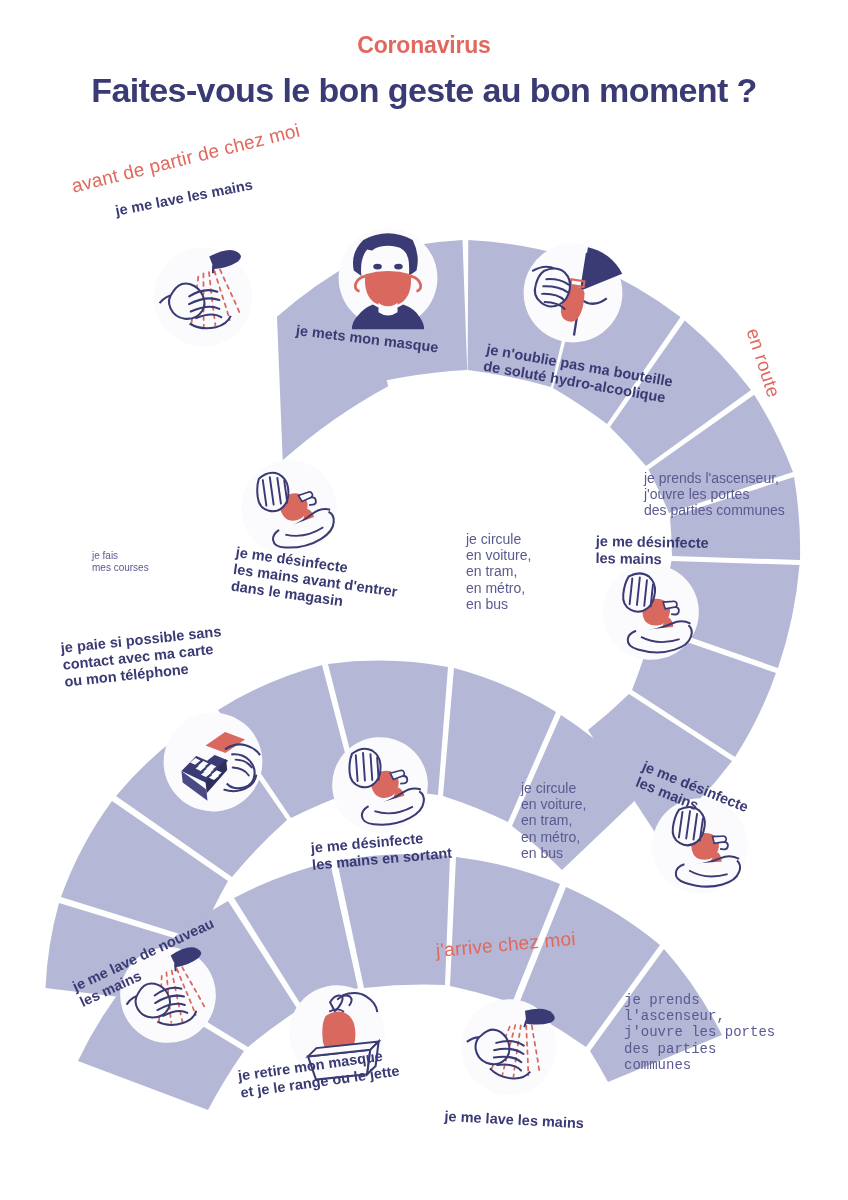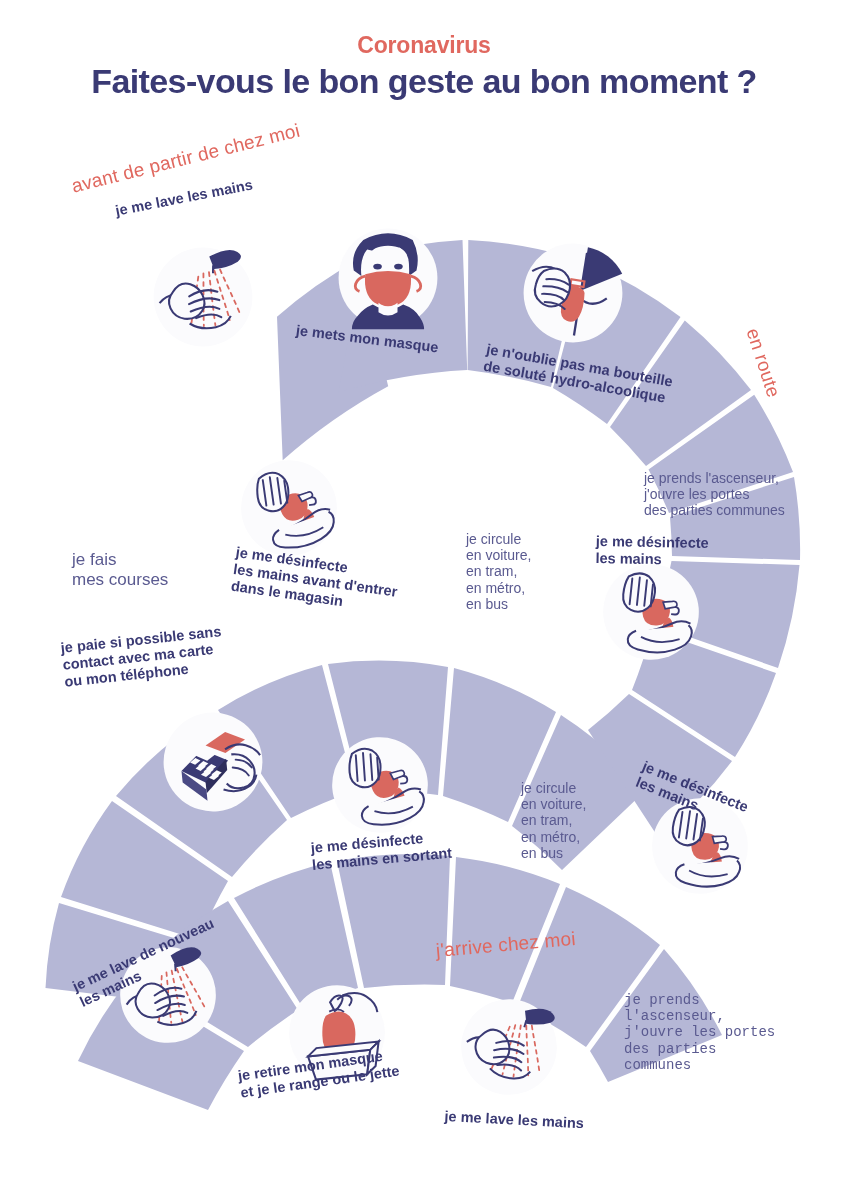--- a/index.html
+++ b/index.html
@@ -15,21 +15,21 @@
   .poster{position:relative;width:848px;height:1200px;}
 
   
   .hdr{position:absolute;left:0;top:0;width:848px;text-align:center;}
   .hdr-kicker{
     font-size:23px;font-weight:bold;color:#e0685f;
     letter-spacing:-0.2px;margin-top:34px;line-height:1;
   }
   .hdr-title{
     font-size:34px;font-weight:bold;color:#3a3a74;
-    letter-spacing:-0.6px;margin-top:7px;line-height:1;
+    letter-spacing:-0.6px;margin-top:16px;line-height:1;
   }
 
   
   .stage{position:absolute;left:0;top:0;width:848px;height:1200px;}
   svg.board{position:absolute;left:0;top:0;width:848px;height:1200px;}
 
   
   .lbl{
     position:absolute;
     color:#3a3a74;
@@ -312,21 +312,21 @@
     <div class="lbl light" style="left:466px;top:531px;font-size:14px;transform:rotate(0deg);transform-origin:left top;">je circule
 en voiture,
 en tram,
 en métro,
 en bus</div>
 
     <div class="lbl bold" style="left:237px;top:544px;font-size:14.5px;transform:rotate(8deg);transform-origin:left top;">je me désinfecte
 les mains avant d'entrer
 dans le magasin</div>
 
-    <div class="lbl light" style="left:72px;top:550px;font-size:17px;transform:rotate(0deg);transform-origin:left top;">je fais
+    <div class="lbl light" style="left:92px;top:550px;font-size:10px;transform:rotate(0deg);transform-origin:left top;">je fais
 mes courses</div>
 
     <div class="lbl bold" style="left:60px;top:640px;font-size:14.5px;transform:rotate(-6deg);transform-origin:left top;">je paie si possible sans
 contact avec ma carte
 ou mon téléphone</div>
 
     <div class="lbl bold" style="left:310px;top:840px;font-size:14.5px;transform:rotate(-5deg);transform-origin:left top;">je me désinfecte
 les mains en sortant</div>
 
     <div class="lbl light" style="left:521px;top:780px;font-size:14px;transform:rotate(0deg);transform-origin:left top;">je circule

